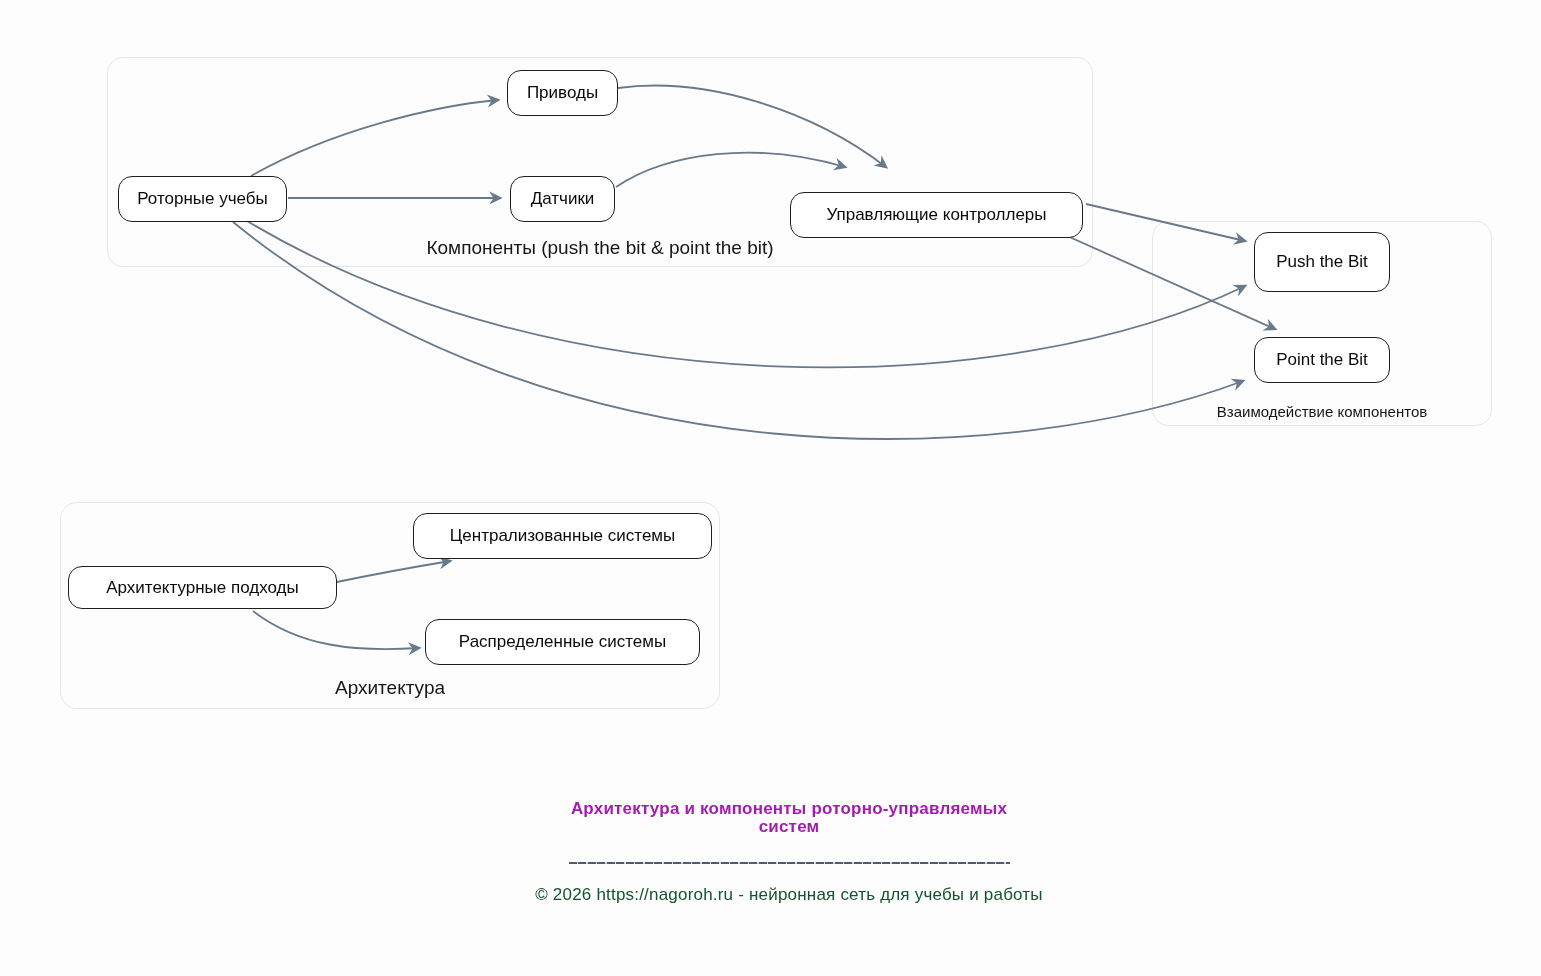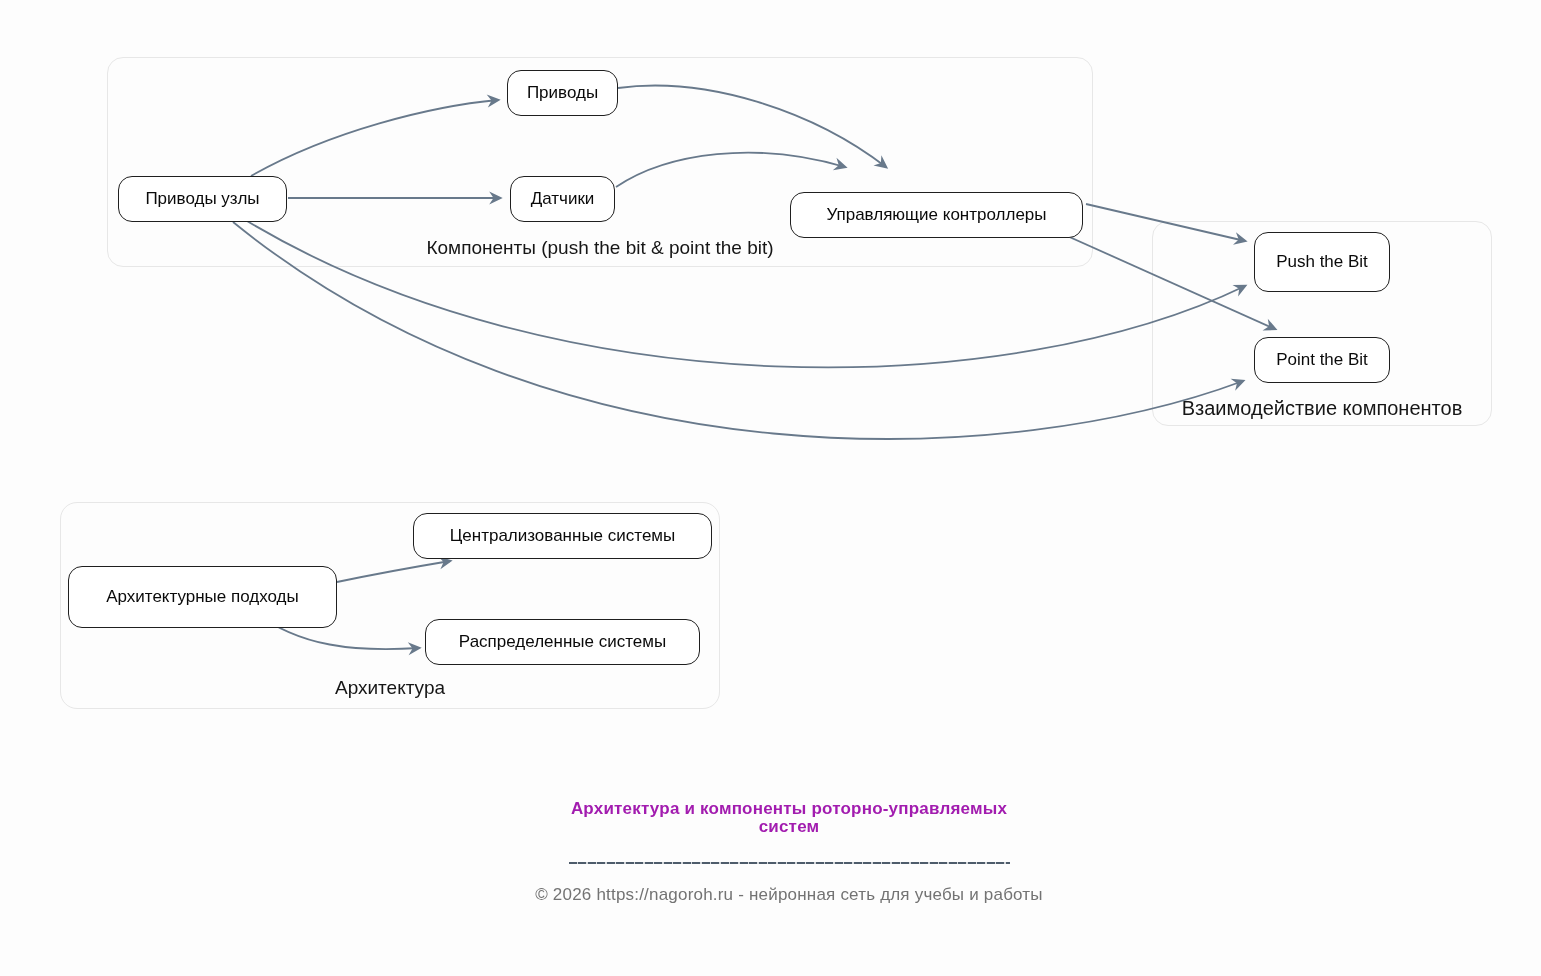--- a/index.html
+++ b/index.html
@@ -65,35 +65,35 @@
   }
   .footer-divider {
     margin: 26px auto 0 auto;
     width: 441px;
     height: 2px;
     background: repeating-linear-gradient(90deg, #4e5c6b 0px, #4e5c6b 8px, rgba(78,92,107,0.25) 8px, rgba(78,92,107,0.25) 9.5px);
   }
   .footer-copyright {
     margin-top: 21px;
     font-size: 17px;
-    color: #737373;
+    color: #14532d;
     letter-spacing: 0.2px;
   }
 </style>
 </head>
 <body>
 
 <div class="canvas">
 
   <div class="group" style="left:107px; top:57px; width:986px; height:210px;">
     <div class="group-label" style="bottom:7px;">Компоненты (push the bit &amp; point the bit)</div>
   </div>
 
   <div class="group" style="left:1152px; top:221px; width:340px; height:205px;">
-    <div class="group-label" style="bottom:5px; font-size:20px;">Взаимодействие компонентов</div>
+    <div class="group-label" style="bottom:5px; font-size:15px;">Взаимодействие компонентов</div>
   </div>
 
   <div class="group" style="left:60px; top:502px; width:660px; height:207px;border-radius:17px;">
     <div class="group-label" style="bottom:9px;">Архитектура</div>
   </div>
 
   <svg class="edges" width="1541" height="976" viewBox="0 0 1541 976">
     <defs>
       <marker id="arrow" viewBox="0 0 12 12" refX="9" refY="6" markerWidth="9" markerHeight="9" orient="auto-start-reverse">
         <path d="M1,1.2 L11,6 L1,10.8 L4.2,6 Z" fill="#68798b"></path>
@@ -106,33 +106,33 @@
       <path d="M 616 187 C 668 152, 757 141, 845 167" marker-end="url(#arrow)"></path>
       <path d="M 1086 204 L 1245 241" marker-end="url(#arrow)"></path>
       <path d="M 1036 222 L 1275 329" marker-end="url(#arrow)"></path>
       <path d="M 247 221 C 560 408, 1010 400, 1245 286" marker-end="url(#arrow)"></path>
       <path d="M 233 222 C 560 487, 1010 468, 1243 381" marker-end="url(#arrow)"></path>
       <path d="M 337 582 C 380 573, 414 567, 450 561" marker-end="url(#arrow)"></path>
       <path d="M 253 611 C 300 647, 355 652, 419 648" marker-end="url(#arrow)"></path>
     </g>
   </svg>
 
-  <div class="node" style="left:118px; top:176px; width:169px; height:46px;">Приводы узлы</div>
+  <div class="node" style="left:118px; top:176px; width:169px; height:46px;">Роторные учебы</div>
 
   <div class="node" style="left:507px; top:70px; width:111px; height:46px;">Приводы</div>
 
   <div class="node" style="left:510px; top:176px; width:105px; height:46px;">Датчики</div>
 
   <div class="node" style="left:790px; top:192px; width:293px; height:46px;">Управляющие контроллеры</div>
 
   <div class="node" style="left:1254px; top:232px; width:136px; height:60px;">Push the Bit</div>
 
   <div class="node" style="left:1254px; top:337px; width:136px; height:46px;">Point the Bit</div>
 
-  <div class="node" style="left:68px; top:566px; width:269px; height:62px;">Архитектурные подходы</div>
+  <div class="node" style="left:68px; top:566px; width:269px; height:43px;">Архитектурные подходы</div>
 
   <div class="node" style="left:413px; top:513px; width:299px; height:46px;">Централизованные системы</div>
 
   <div class="node" style="left:425px; top:619px; width:275px; height:46px;">Распределенные системы</div>
 
   <div class="footer">
     <div class="footer-title">
       <div>Архитектура и компоненты роторно-управляемых</div>
       <div>систем</div>
     </div>

